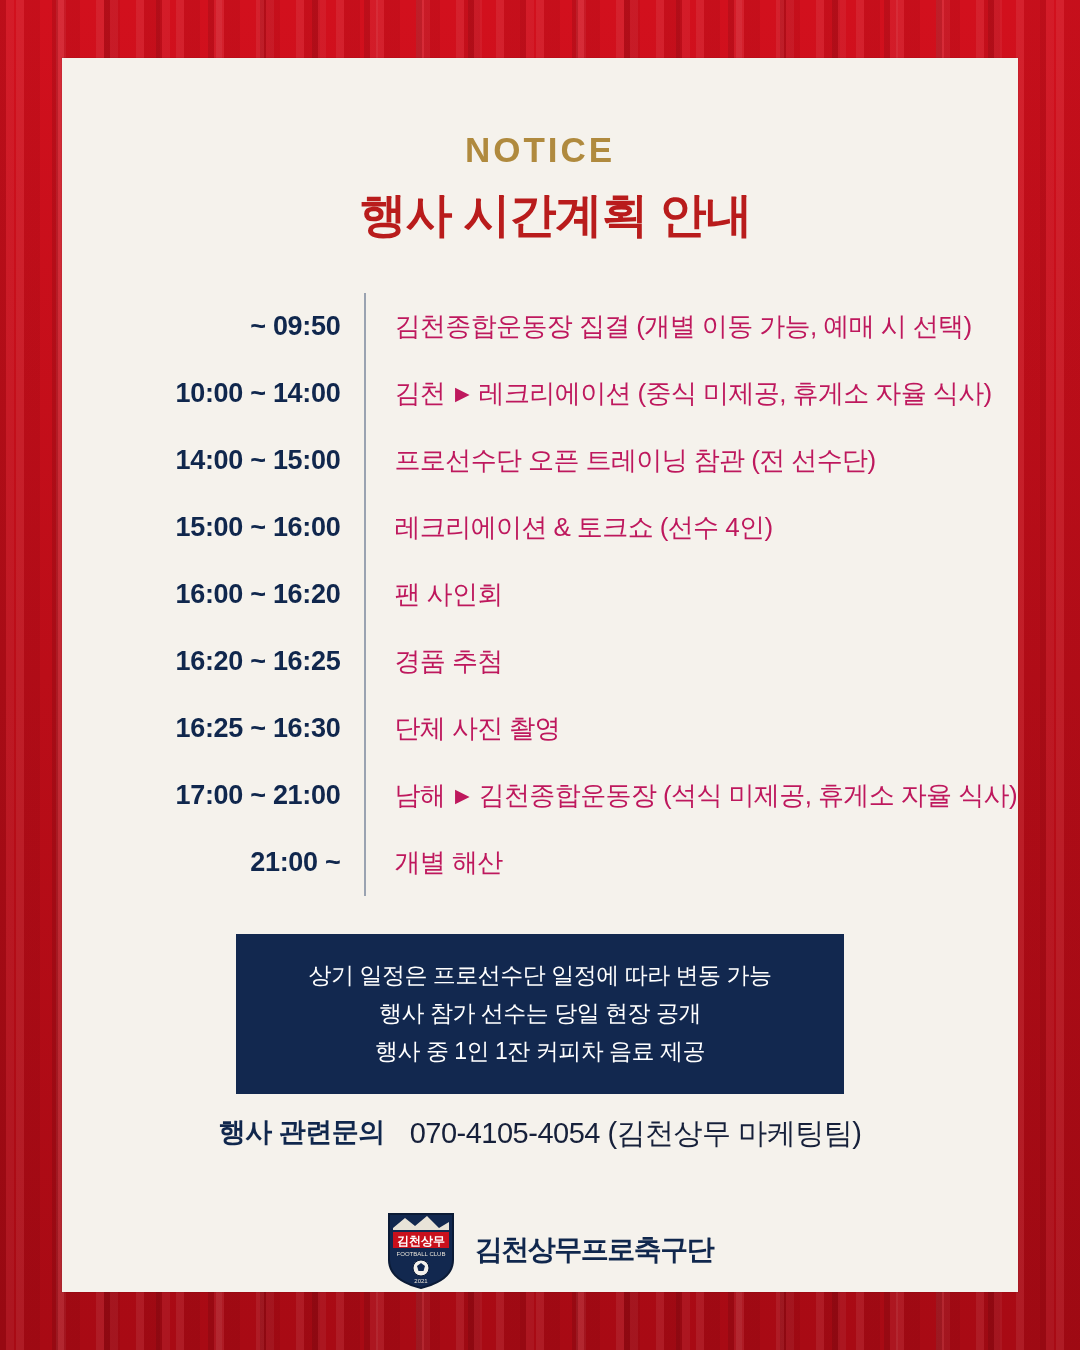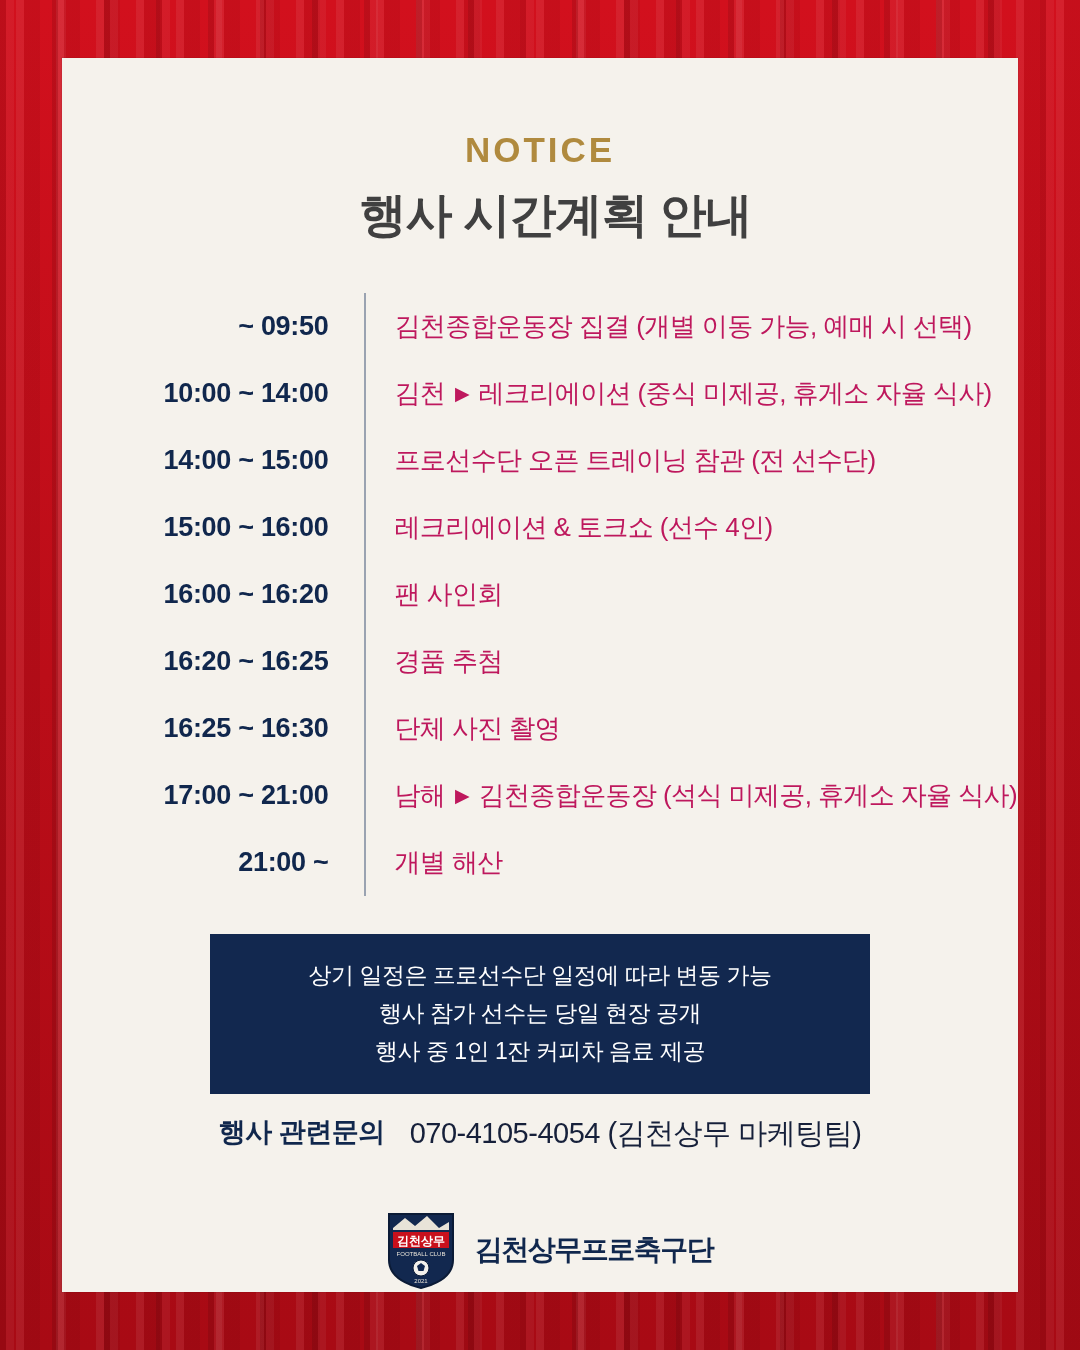--- a/index.html
+++ b/index.html
@@ -62,57 +62,57 @@
     font-size: 35px;
     font-weight: bold;
     letter-spacing: 3px;
     color: #b08a3e;
   }
   .title {
     margin-top: 14px;
     text-align: center;
     font-size: 47px;
     font-weight: bold;
-    color: #404040;
+    color: #b91c1c;
     letter-spacing: -1px;
     padding-left: 31px;
   }
 
   
   .schedule {
     margin: 46px 0 0 0;
     width: 100%;
     border-collapse: collapse;
   }
   .schedule tr { height: 67px; }
   .schedule td { vertical-align: middle; }
   .time-cell {
     width: 290px;
-    padding-right: 36px;
+    padding-right: 24px;
     text-align: right;
     font-size: 27px;
     font-weight: bold;
     color: #10274d;
     letter-spacing: -0.3px;
     white-space: nowrap;
   }
   .desc-cell {
     padding-left: 28px;
     border-left: 2px solid #9aa3b1;
     font-size: 26px;
     color: #be185d;
     letter-spacing: -0.6px;
     white-space: nowrap;
   }
   .arrow { font-size: 19px; vertical-align: 2px; padding: 0 3px; }
 
   
   .note-box {
     margin: 38px auto 0 auto;
-    width: 660px;
+    width: 608px;
     background: #12284f;
     color: #ffffff;
     text-align: center;
     padding: 22px 0 24px 0;
   }
   .note-line {
     font-size: 23px;
     line-height: 38px;
     letter-spacing: -0.5px;
   }

